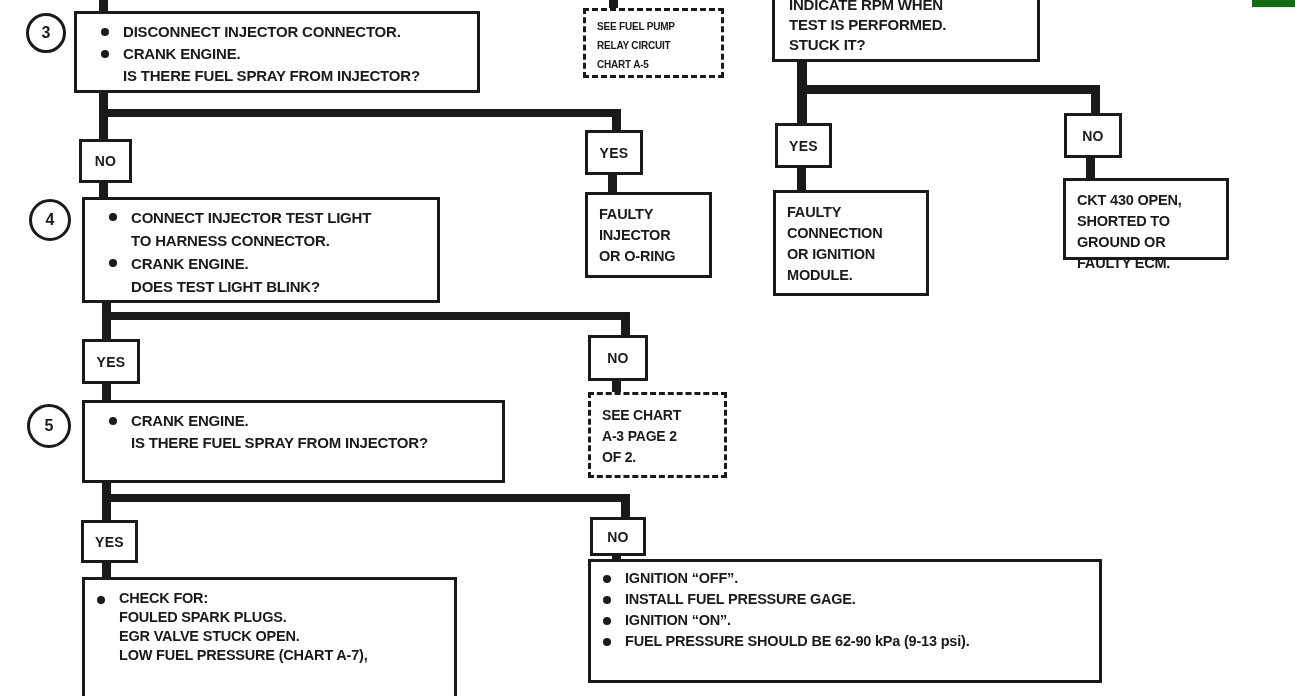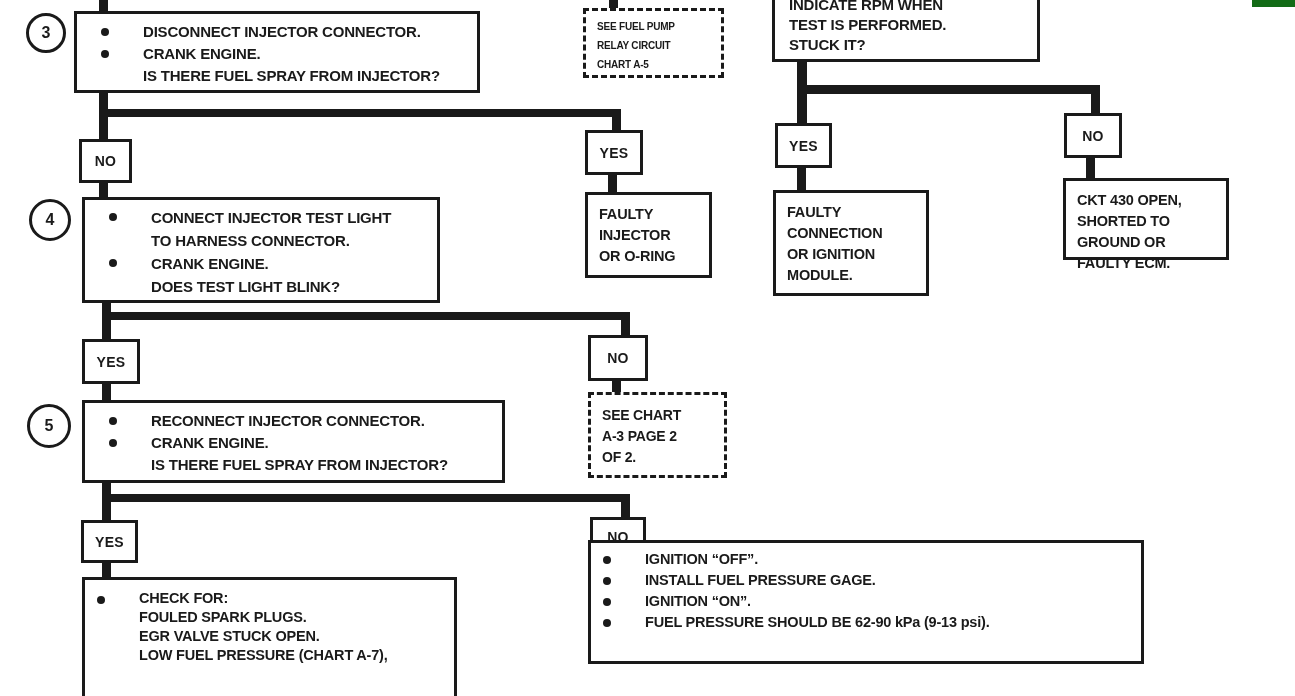--- a/index.html
+++ b/index.html
@@ -7,21 +7,21 @@
     position:relative;width:1295px;height:696px;background:#ffffff;overflow:hidden;
     font-family:"Liberation Sans",sans-serif;font-weight:bold;color:#1a1a1a;
   }
   .ln{position:absolute;background:#1a1a1a;}
   .box{
     position:absolute;border:3px solid #1a1a1a;background:#ffffff;box-sizing:border-box;
     font-size:15px;line-height:22px;letter-spacing:-0.2px;
   }
   .box.dashed{border-style:dashed;}
   .pad{padding:7px 6px 6px 12px;}
-  .row{display:flex;align-items:flex-start;gap:20px;}
+  .row{display:flex;align-items:flex-start;}
   .cell-b{flex:0 0 34px;position:relative;align-self:stretch;}
   .cell-b.dot::before{
     content:"";position:absolute;left:12px;top:7px;width:8px;height:8px;border-radius:50%;background:#1a1a1a;
   }
   .cell-t{flex:1;}
   .tag{
     position:absolute;border:3px solid #1a1a1a;background:#ffffff;box-sizing:border-box;
     display:flex;align-items:center;justify-content:center;font-size:14px;letter-spacing:0.3px;
   }
   .circle{
@@ -156,24 +156,20 @@
     <div>A-3 PAGE 2</div>
     <div>OF 2.</div>
   </div>
 
   <div class="circle" style="left:27px;top:404px;width:44px;height:44px">
     <span>5</span>
   </div>
   <div class="box pad" style="left:82px;top:400px;width:423px;height:83px">
     <div class="row">
         <span class="cell-b dot"></span>
-        <span class="cell-t">RECONNECT INJECTOR CONNECTOR.</span>
-      </div>
-    <div class="row">
-        <span class="cell-b dot"></span>
         <span class="cell-t">CRANK ENGINE.</span>
       </div>
     <div class="row">
         <span class="cell-b"></span>
         <span class="cell-t">IS THERE FUEL SPRAY FROM INJECTOR?</span>
       </div>
   </div>
 
   <div class="tag" style="left:81px;top:520px;width:57px;height:43px">
     <span>YES</span>
@@ -194,21 +190,21 @@
     <div class="row">
         <span class="cell-b"></span>
         <span class="cell-t">EGR VALVE STUCK OPEN.</span>
       </div>
     <div class="row">
         <span class="cell-b"></span>
         <span class="cell-t">LOW FUEL PRESSURE (CHART A-7),</span>
       </div>
   </div>
 
-  <div class="box" style="left:588px;top:540px;width:556px;height:124px;font-size:14.5px;line-height:21px;padding-top:6px">
+  <div class="box" style="left:588px;top:559px;width:514px;height:124px;font-size:14.5px;line-height:21px;padding-top:6px">
     <div class="row">
         <span class="cell-b dot"></span>
         <span class="cell-t">IGNITION “OFF”.</span>
       </div>
     <div class="row">
         <span class="cell-b dot"></span>
         <span class="cell-t">INSTALL FUEL PRESSURE GAGE.</span>
       </div>
     <div class="row">
         <span class="cell-b dot"></span>

